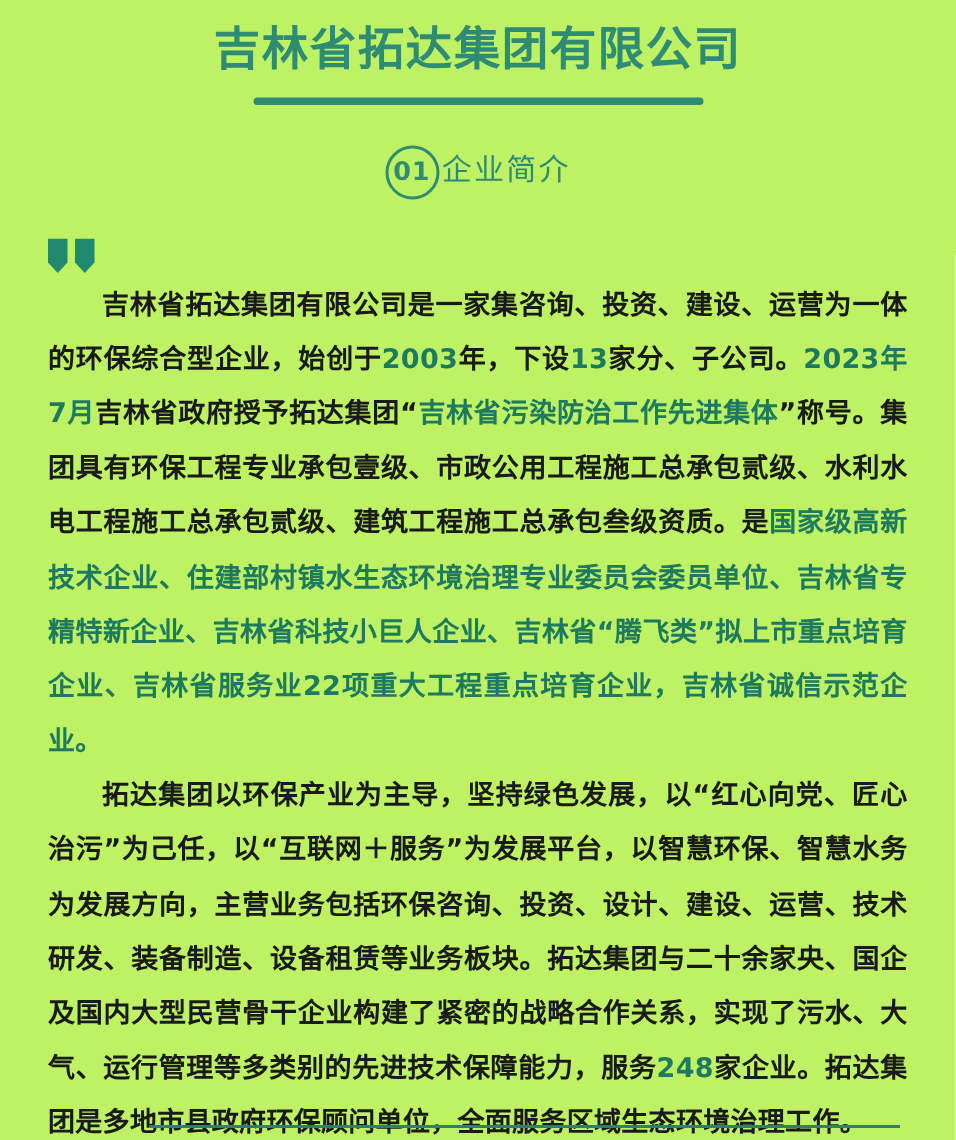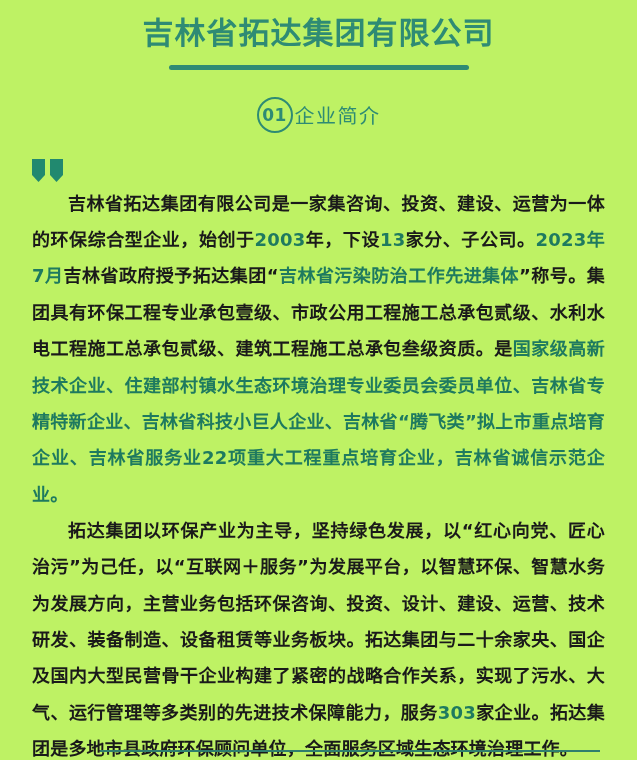--- a/index.html
+++ b/index.html
@@ -46,21 +46,21 @@
     height: 5px;
     background: #2E8B74;
     border-radius: 2.5px;
     margin: 12px auto 0 auto;
   }
 
   
   .section-head {
     margin-top: 27px;
     display: flex;
-    align-items: center;
+    align-items: flex-start;
     justify-content: center;
     gap: 2px;
   }
   .section-num {
     width: 36px;
     height: 36px;
     border: 2.5px solid #2E8B74;
     border-radius: 50%;
     display: flex;
     align-items: center;
@@ -146,21 +146,21 @@
 
     <span class="quote-mark quote-open">
       <svg width="33" height="23" viewBox="0 0 33 23" xmlns="http://www.w3.org/2000/svg" aria-hidden="true">
         <path d="M0 0 H13 V16 L6.5 23 L0 16 Z" fill="#21896F"></path>
         <path d="M18 0 H31 V16 L24.5 23 L18 16 Z" fill="#21896F"></path>
       </svg>
     </span>
 
     <div class="prose">
       <p><span>吉林省拓达集团有限公司是一家集咨询、投资、建设、运营为一体的环保综合型企业，始创于</span><span class="hl">2003</span><span>年，下设</span><span class="hl">13</span><span>家分、子公司。</span><span class="hl">2023年7月</span><span>吉林省政府授予拓达集团“</span><span class="hl">吉林省污染防治工作先进集体</span><span>”称号。集团具有环保工程专业承包壹级、市政公用工程施工总承包贰级、水利水电工程施工总承包贰级、建筑工程施工总承包叁级资质。是</span><span class="hl">国家级高新技术企业、住建部村镇水生态环境治理专业委员会委员单位、吉林省专精特新企业、吉林省科技小巨人企业、吉林省“腾飞类”拟上市重点培育企业、吉林省服务业22项重大工程重点培育企业，吉林省诚信示范企业。</span></p>
-      <p><span>拓达集团以环保产业为主导，坚持绿色发展，以“红心向党、匠心治污”为己任，以“互联网＋服务”为发展平台，以智慧环保、智慧水务为发展方向，主营业务包括环保咨询、投资、设计、建设、运营、技术研发、装备制造、设备租赁等业务板块。拓达集团与二十余家央、国企及国内大型民营骨干企业构建了紧密的战略合作关系，实现了污水、大气、运行管理等多类别的先进技术保障能力，服务</span><span class="hl">303</span><span>家企业。拓达集团是多地市县政府环保顾问单位，全面服务区域生态环境治理工作。</span></p>
+      <p><span>拓达集团以环保产业为主导，坚持绿色发展，以“红心向党、匠心治污”为己任，以“互联网＋服务”为发展平台，以智慧环保、智慧水务为发展方向，主营业务包括环保咨询、投资、设计、建设、运营、技术研发、装备制造、设备租赁等业务板块。拓达集团与二十余家央、国企及国内大型民营骨干企业构建了紧密的战略合作关系，实现了污水、大气、运行管理等多类别的先进技术保障能力，服务</span><span class="hl">248</span><span>家企业。拓达集团是多地市县政府环保顾问单位，全面服务区域生态环境治理工作。</span></p>
     </div>
 
     <div class="quote-close-row">
       <span class="quote-mark quote-close">
         <svg width="33" height="23" viewBox="0 0 33 23" xmlns="http://www.w3.org/2000/svg" aria-hidden="true">
           <path d="M0 0 H13 V16 L6.5 23 L0 16 Z" fill="#21896F"></path>
           <path d="M18 0 H31 V16 L24.5 23 L18 16 Z" fill="#21896F"></path>
         </svg>
       </span>
     </div>

